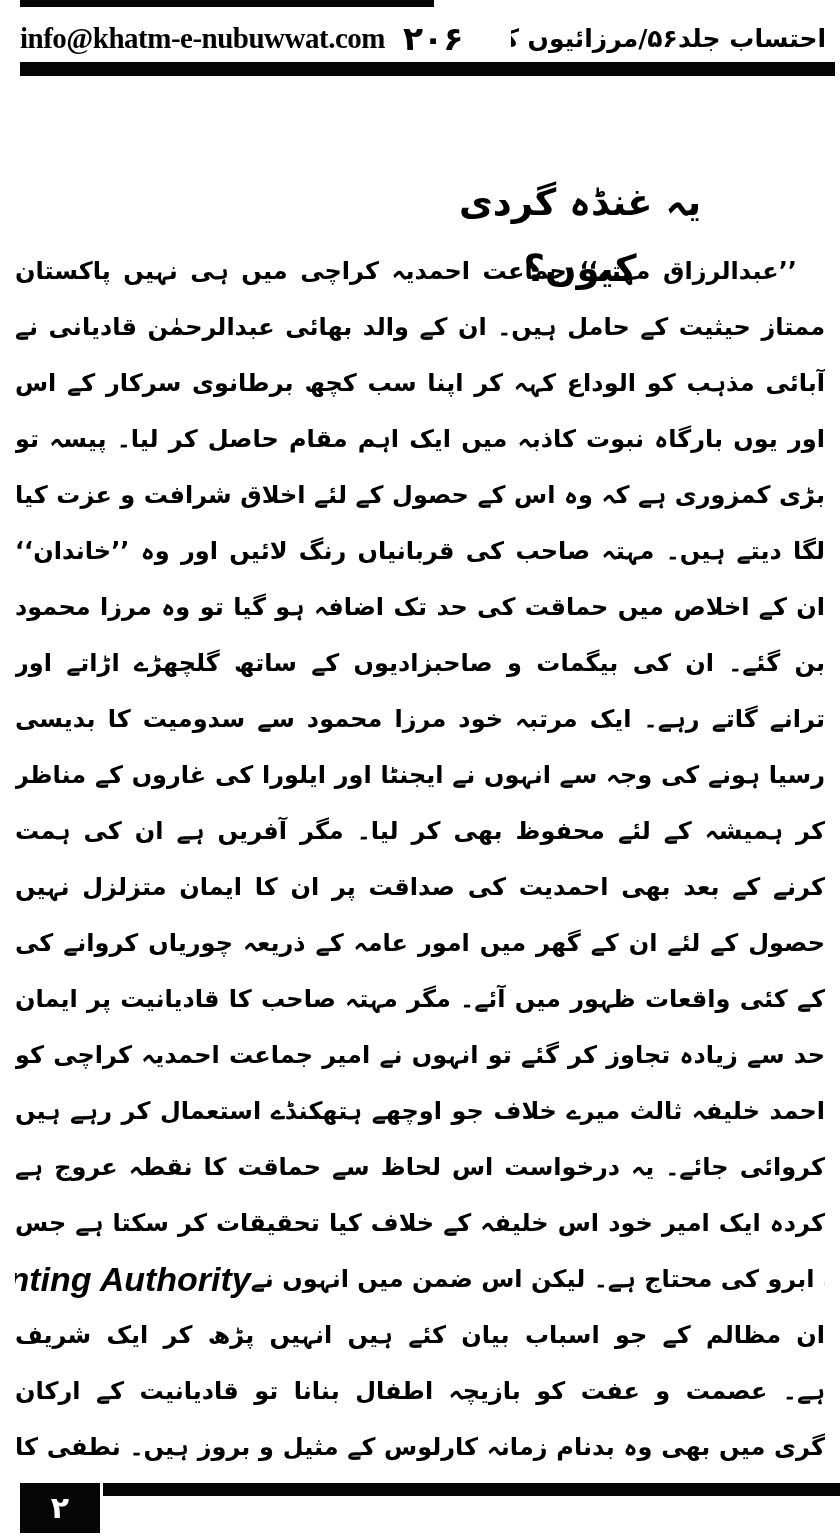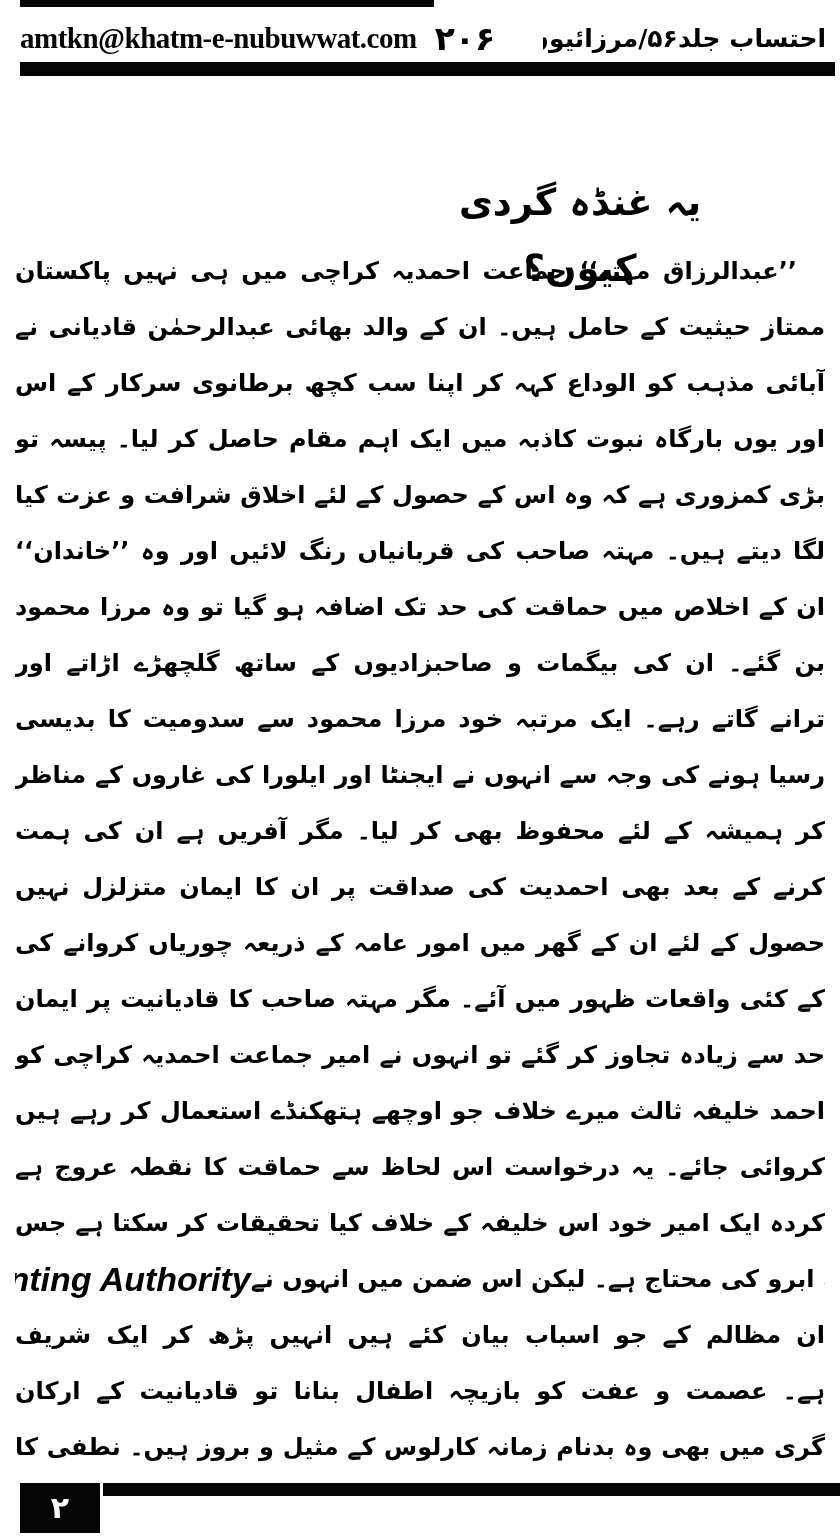--- a/index.html
+++ b/index.html
@@ -145,21 +145,21 @@
   }
 </style>
 </head>
 <body>
 
 <div class="page">
 
   <div class="top-strip"></div>
 
   <div class="header">
-    <span class="header-email">amtkn@khatm-e-nubuwwat.com</span>
+    <span class="header-email">info@khatm-e-nubuwwat.com</span>
     <span class="header-pagenum">۲۰۶</span>
     <span class="header-booktitle">احتساب جلد۵۶/مرزائیوں کی روحانی شکارگاہ</span>
   </div>
 
   <div class="header-rule"></div>
 
 
   <div class="section-heading">یہ غنڈہ گردی کیوں؟</div>
 
   <div class="body-text">

